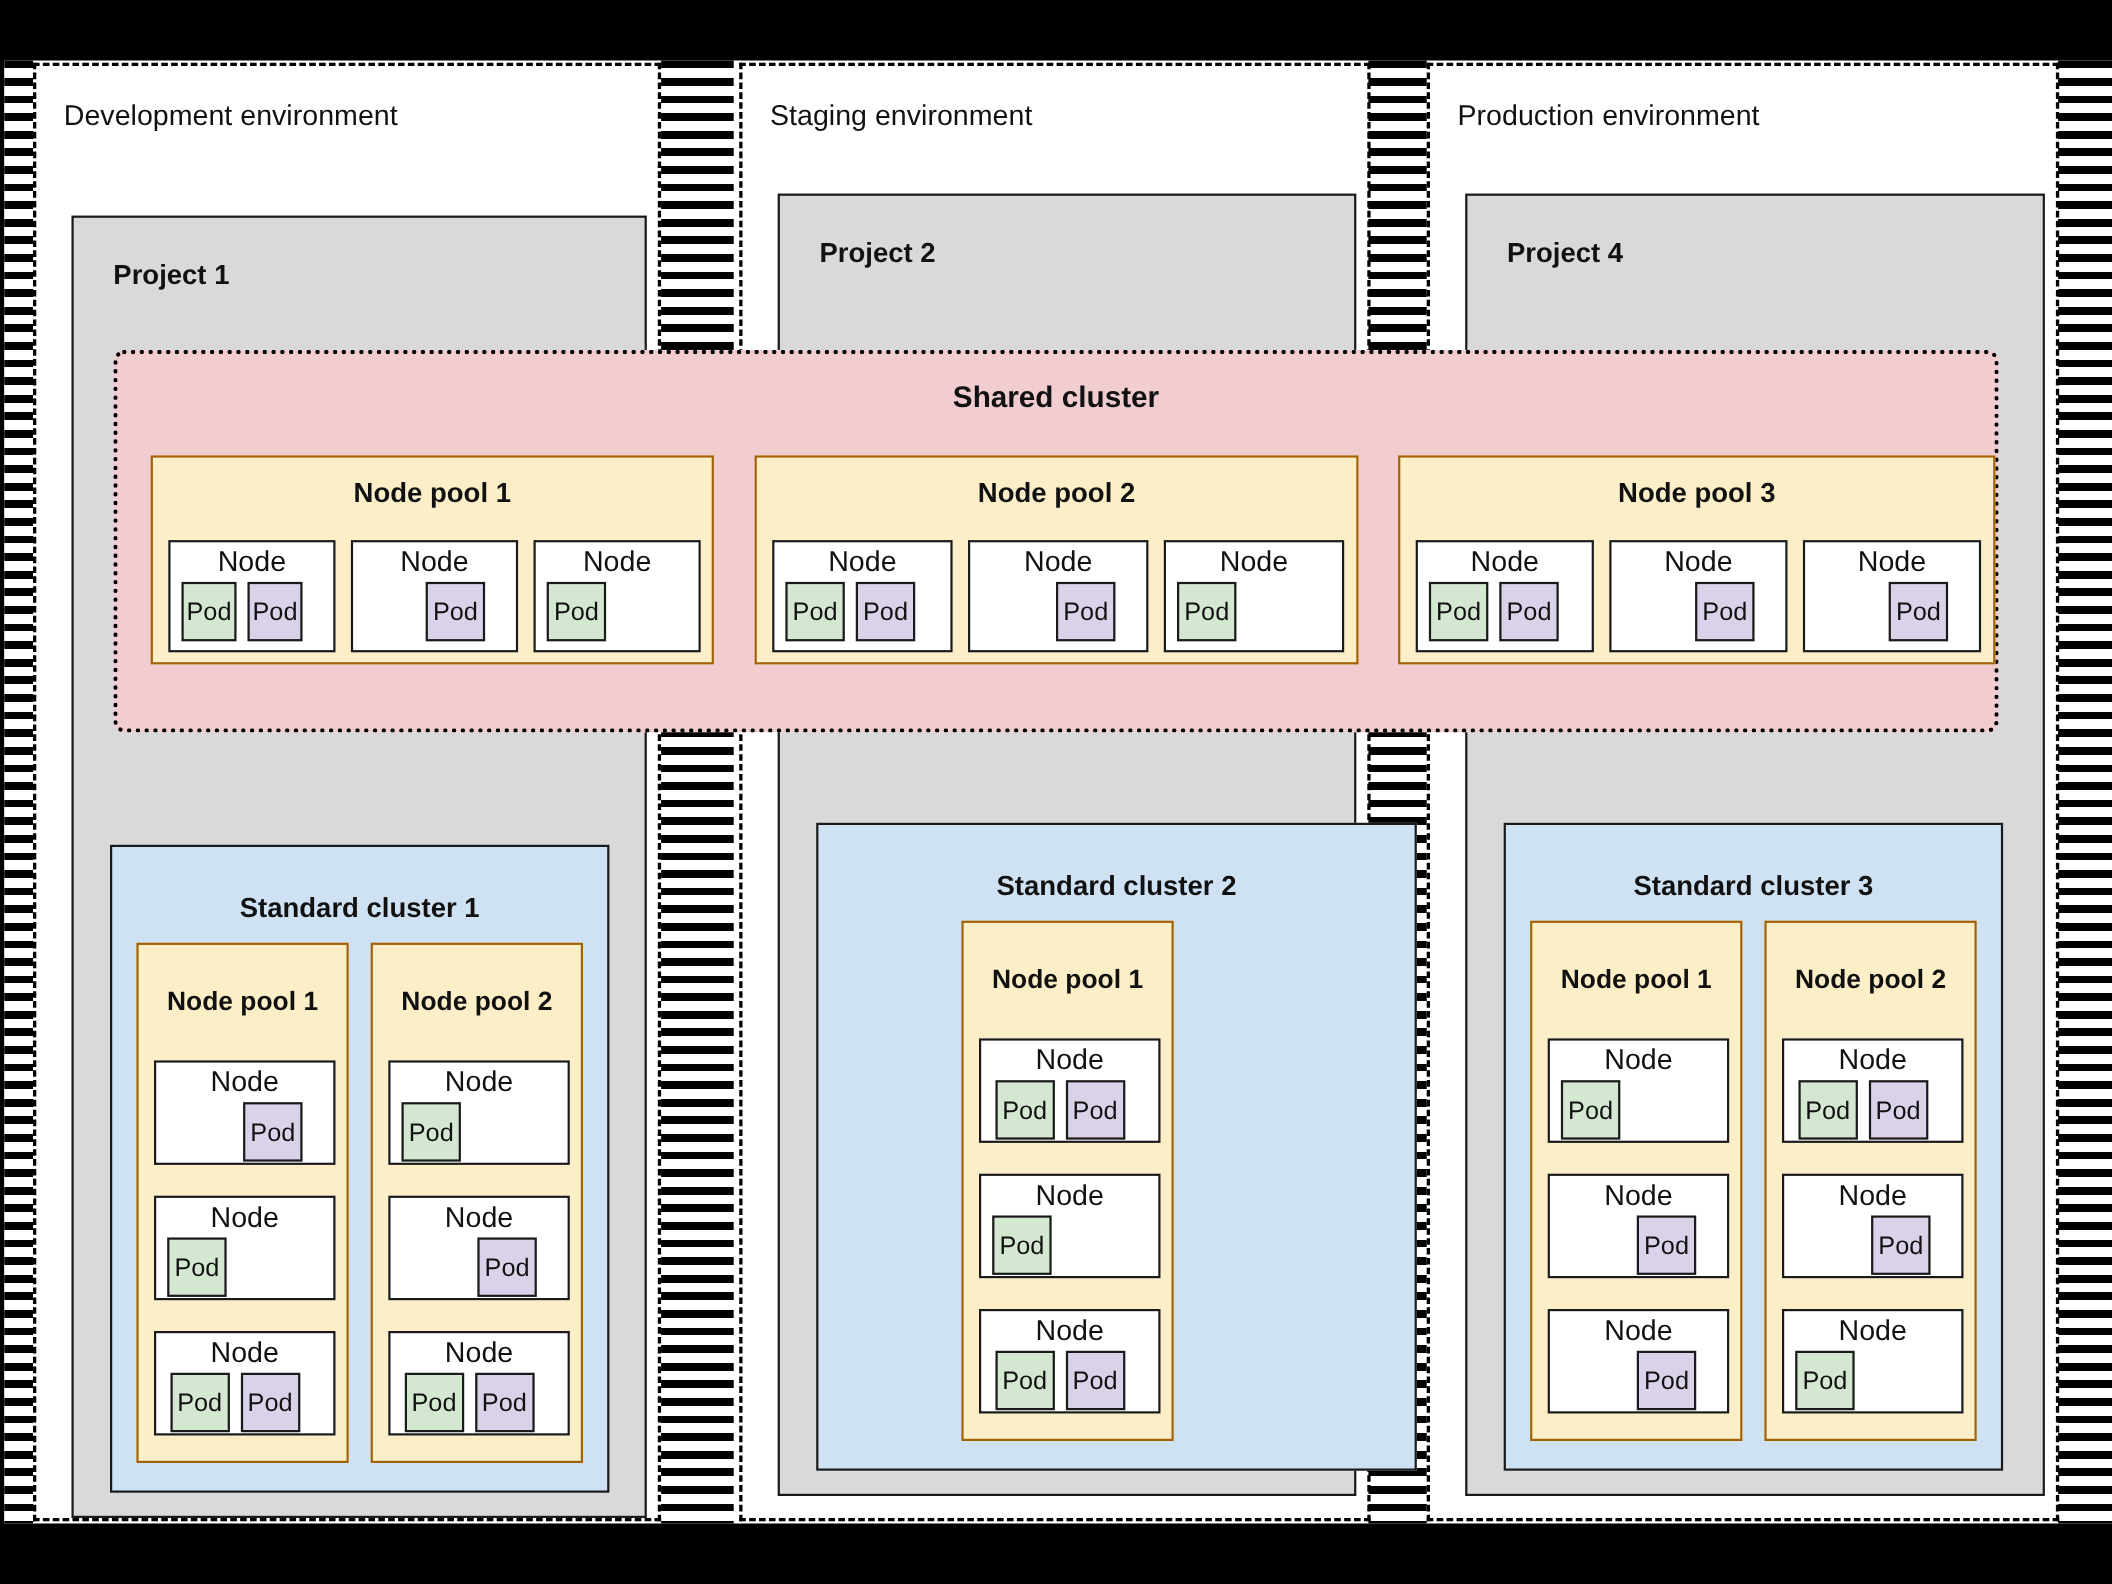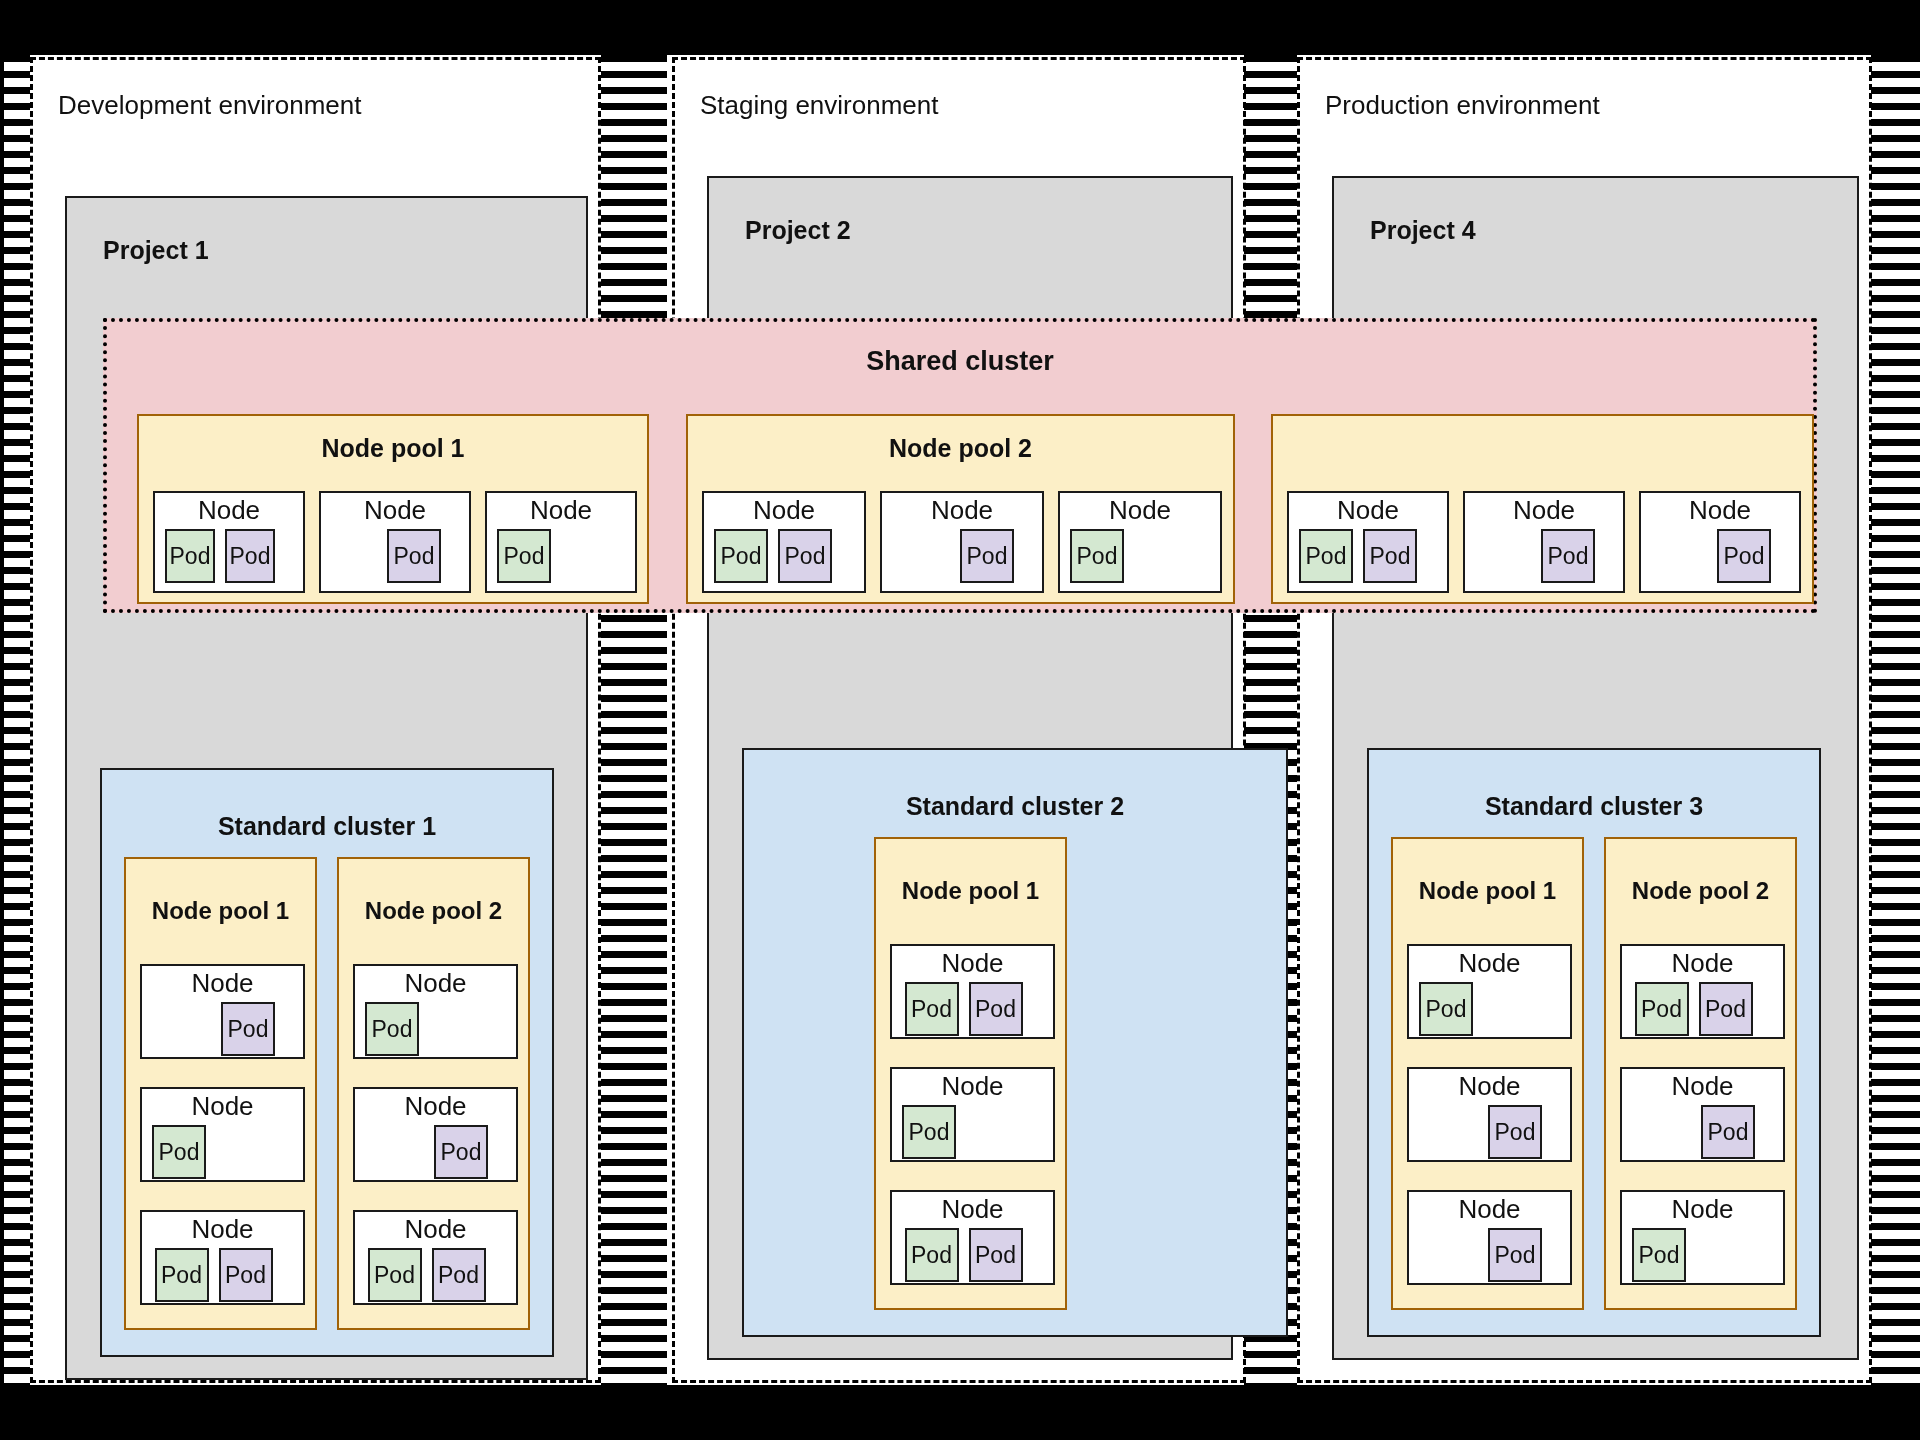--- a/index.html
+++ b/index.html
@@ -294,21 +294,21 @@
               <div class="pod-row align-left" style="top: 36px;">
                 <div class="pod green">
                   <div style="position: static;">Pod</div>
                 </div>
               </div>
             </div>
           </div>
         </div>
       </div>
     </div>
-    <div class="shared" style="left: 99px; top: 263px; width: 1714px; height: 295px;">
+    <div class="shared" style="left: 99px; top: 263px; width: 1714px; height: 348px; border-radius: 10px;">
       <div class="shared-title">Shared cluster</div>
       <div class="pool" style="left: 30px; top: 92px; width: 512px; height: 190px;">
         <div class="pool-title" style="top: 18px;">Node pool 1</div>
         <div class="node" style="left: 14px; top: 75px; width: 152px; height: 102px;">
           <div class="node-label">Node</div>
           <div class="pod-row align-left" style="top: 36px;">
             <div class="pod green">
               <div style="position: static;">Pod</div>
             </div>
             <div class="pod purple">
@@ -357,20 +357,21 @@
         <div class="node" style="left: 370px; top: 75px; width: 164px; height: 102px;">
           <div class="node-label">Node</div>
           <div class="pod-row align-left" style="top: 36px;">
             <div class="pod green">
               <div style="position: static;">Pod</div>
             </div>
           </div>
         </div>
       </div>
       <div class="pool" style="left: 1164px; top: 92px; width: 543px; height: 190px;">
+        <div class="pool-title" style="top: 18px;">Node pool 3</div>
         <div class="node" style="left: 14px; top: 75px; width: 162px; height: 102px;">
           <div class="node-label">Node</div>
           <div class="pod-row align-left" style="top: 36px;">
             <div class="pod green">
               <div style="position: static;">Pod</div>
             </div>
             <div class="pod purple">
               <div style="position: static;">Pod</div>
             </div>
           </div>

